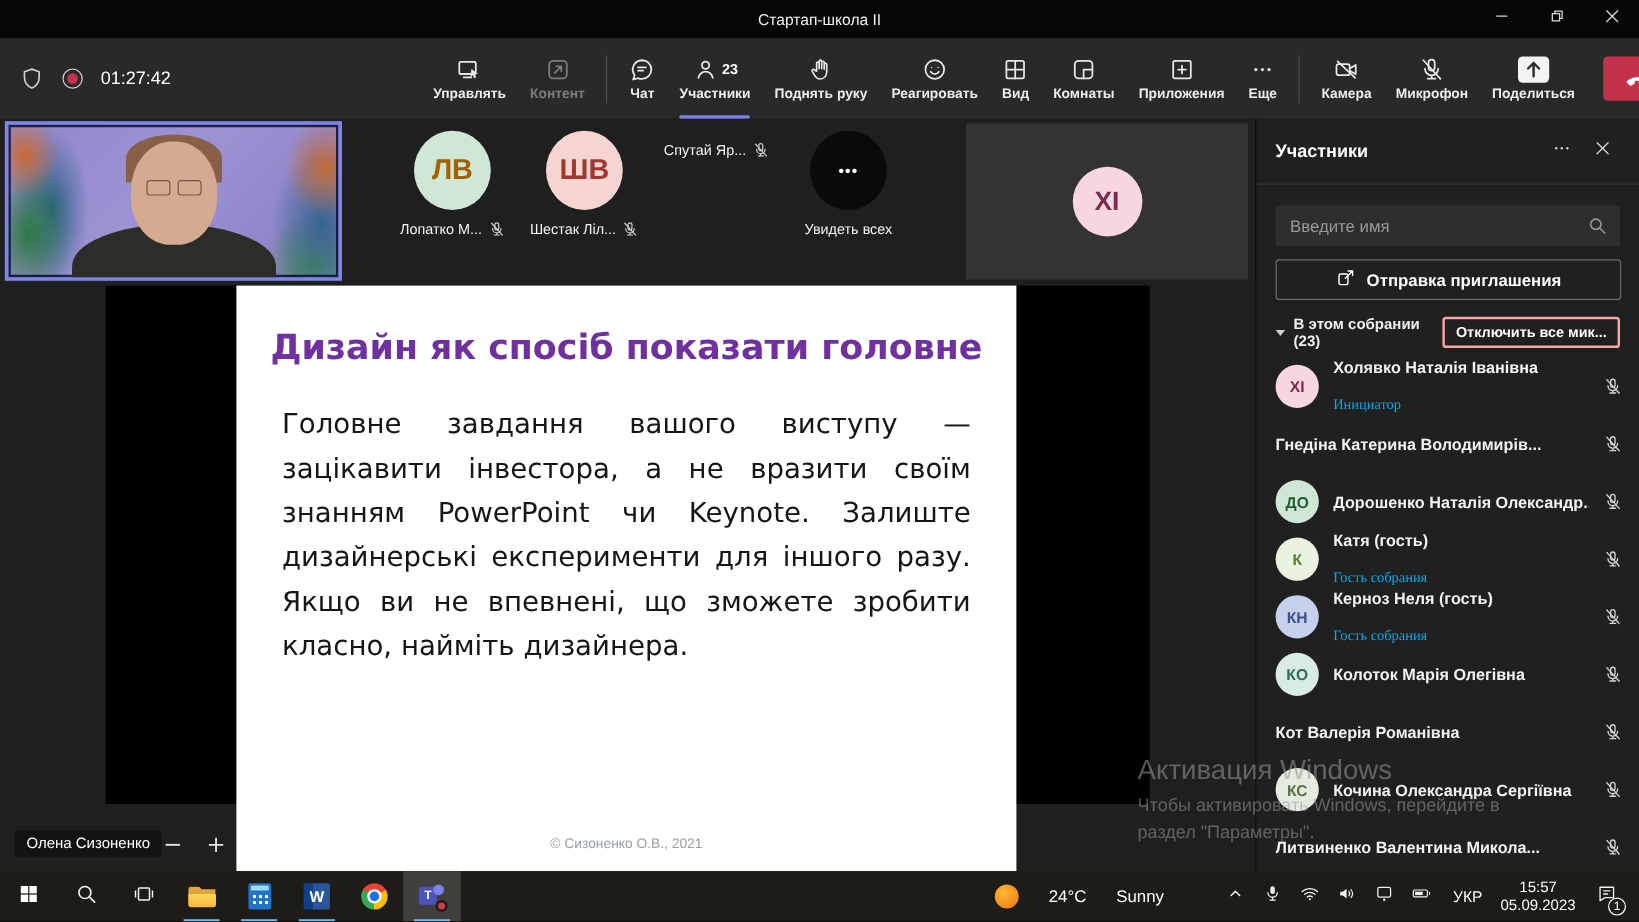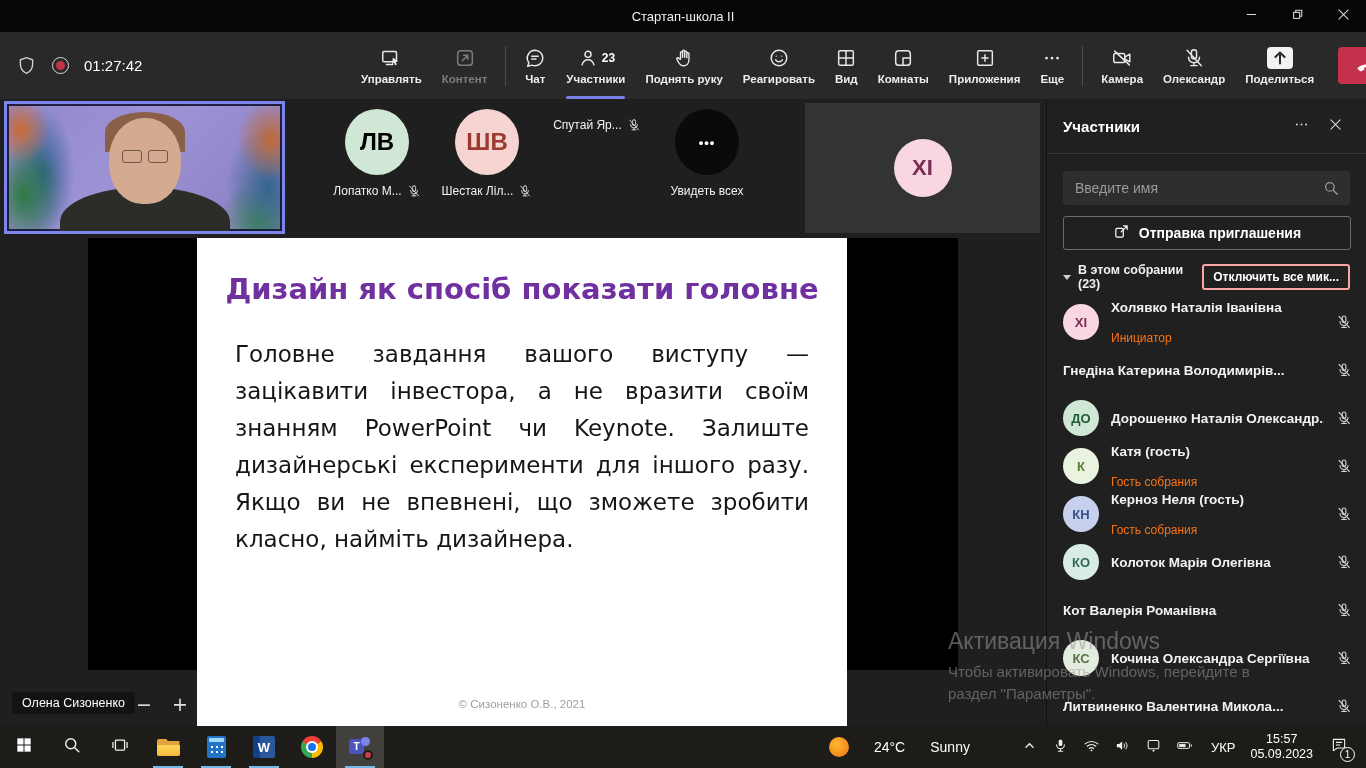--- a/index.html
+++ b/index.html
@@ -122,21 +122,21 @@
   .muteall-btn { background:transparent; border:2px solid #fca5a5; border-radius:3px; color:#fff;
                  font-size:12px; font-weight:bold; padding:4px 9px; cursor:pointer; font-family:inherit;
                  white-space:nowrap; }
   .p-list { margin-top:7px; }
   .p-row { height:48px; padding:0 14px 0 16px; display:flex; align-items:center; gap:12px; cursor:pointer; }
   .p-avatar { flex:0 0 36px; width:36px; height:36px; border-radius:50%; display:flex; align-items:center;
               justify-content:center; font-size:13px; font-weight:bold; overflow:hidden; }
   .p-text { flex:1; min-width:0; }
   .p-name { display:block; font-size:13.5px; font-weight:bold; color:#f2f2f2; white-space:nowrap;
             overflow:hidden; }
-  .p-sub { display:block; font-size:12px; color:#f97316; margin-top:16px; }
+  .p-sub { display:block; font-size:12px; color:#0ea5e9; margin-top:16px;font-family:Liberation Serif, serif; }
   .p-mic { flex:0 0 auto; display:flex; }
   .p-mic svg { width:16px; height:16px; }
 
   
   .watermark { position:absolute; left:948px; top:628px; width:345px; z-index:40; color:#9a9a9a;
                opacity:.55; pointer-events:none; }
   .wm1 { font-size:23px; }
   .wm2 { font-size:15px; margin-top:6px; line-height:22px; }
 
   
@@ -379,21 +379,21 @@
         <div class="tb-item">
           <div class="icon-row">
             <span class="tb-icon">
               <svg viewBox="0 0 24 24" stroke="#e8e8e8" stroke-width="1.6" fill="none" stroke-linecap="round" stroke-linejoin="round">
                 <rect x="9.2" y="3" width="5.6" height="10" rx="2.8"></rect>
                 <path d="M6 11.2a6 6 0 0 0 12 0M12 17.2v3.1M8.5 20.3h7"></path>
                 <path d="M4.5 3.5l15.5 17"></path>
               </svg>
             </span>
           </div>
-          <span class="tb-label">Олександр</span>
+          <span class="tb-label">Микрофон</span>
         </div>
 
         <div class="tb-item">
           <div class="icon-row">
             <span class="tb-icon">
               <span class="share-box">
                 <svg viewBox="0 0 24 24" fill="none" stroke="#2b2b2b" stroke-width="2.2" stroke-linecap="round" stroke-linejoin="round">
                   <path d="M12 18V6M7 11l5-5 5 5"></path>
                 </svg>
               </span>
@@ -408,21 +408,21 @@
           </svg></span>
       <span class="leave-label">Выйти</span>
 
     </button>
   </div>
 
   <div class="gallery">
     <div class="avatar-strip">
 
         <div class="g-tile type-initials">
-          <div class="g-avatar" style="background: rgb(207, 231, 212); color: #000000;">ЛВ</div>
+          <div class="g-avatar" style="background: rgb(207, 231, 212); color: #a16207;">ЛВ</div>
           <div class="g-label">
             <span>Лопатко М...</span>
             <span class="p-mic">
               <svg viewBox="0 0 24 24" fill="none" stroke="#d4d4d4" stroke-width="1.7" stroke-linecap="round" stroke-linejoin="round">
                 <rect x="9.2" y="3" width="5.6" height="10" rx="2.8"></rect>
                 <path d="M6 11.2a6 6 0 0 0 12 0M12 17.2v3.1M8.5 20.3h7"></path>
                 <path d="M4.5 3.5l15.5 17"></path>
               </svg>
             </span>
           </div>

